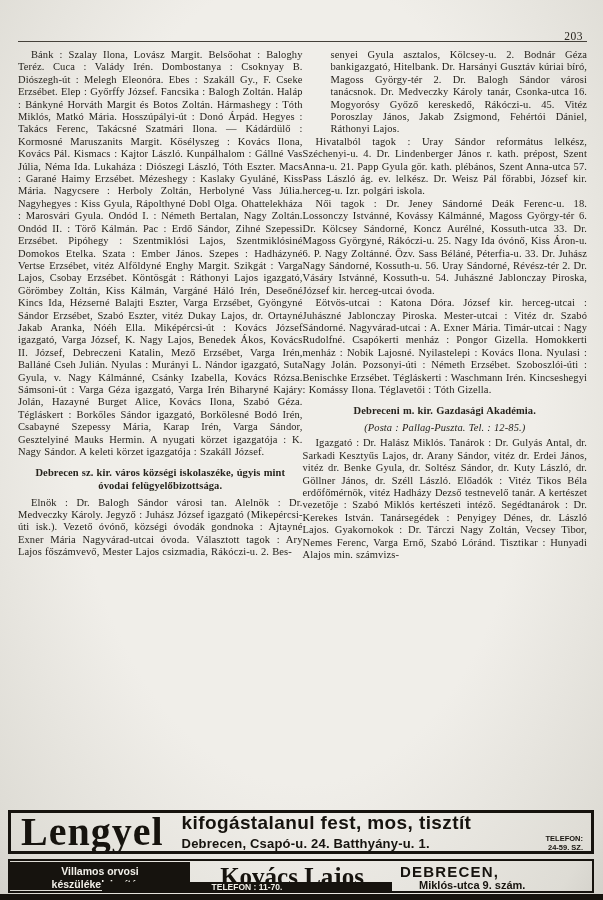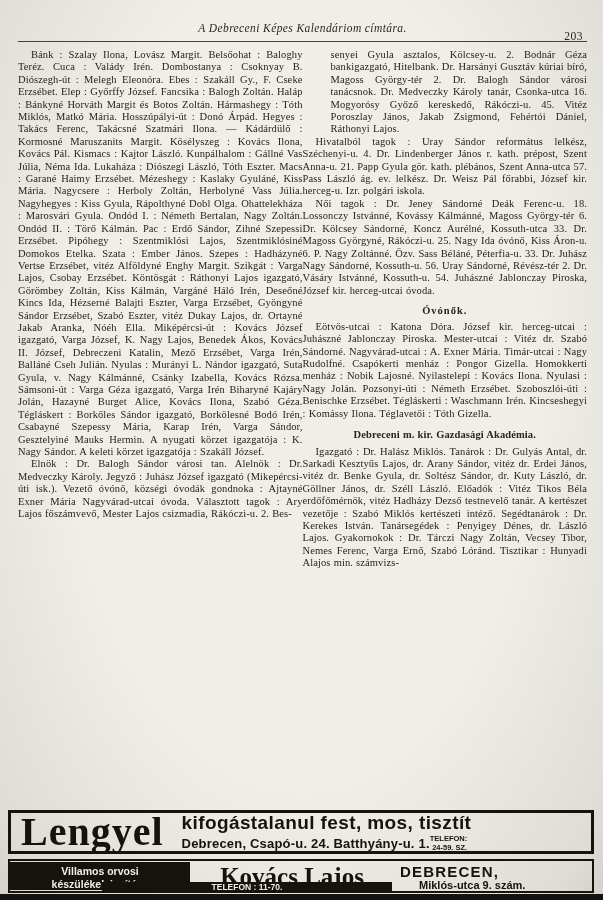--- a/index.html
+++ b/index.html
@@ -35,21 +35,21 @@
   .ad1 {
     border:3px solid #16130e; height:44px; display:flex; align-items:center;
     background:transparent; padding:0 6px 0 4px;
   }
   .ad1-brand {
     font-family:"Liberation Serif", serif; font-weight:bold;
     font-size:40px; line-height:1; letter-spacing:1px; padding:0 6px; color:#16130e;
   }
   .ad1-right { flex:1; padding-left:12px; font-family:"Liberation Sans", sans-serif; color:#16130e; }
   .ad1-tagline { font-size:19px; font-weight:bold; letter-spacing:0.4px; line-height:21px; }
-  .ad1-row { display:flex; align-items:center; margin-top:1px; }
+  .ad1-row { display:flex; align-items:center; justify-content:space-between; margin-top:1px; }
   .ad1-address { font-size:13px; font-weight:bold; letter-spacing:0.2px; }
   .ad1-phone { font-size:7.5px; font-weight:bold; text-align:right; line-height:1.2; padding-right:2px; }
   .ad2 {
     margin-top:5px; border:2px solid #16130e; height:34px;
     position:relative; display:flex; align-items:center;
   }
   .ad2-left {
     width:180px; background:#16130e; color:#f1efe8;
     font-family:"Liberation Sans", sans-serif; font-weight:bold;
     font-size:10.5px; line-height:12.5px; text-align:center; padding-top:3px;
@@ -70,38 +70,38 @@
     font-weight:bold; font-size:8.5px; line-height:9px; text-align:center; padding:1px 0;
   }
   .page-edge { position:absolute; left:0; right:0; bottom:0; height:6px; background:#16130e; }
 </style>
 </head>
 <body>
 
 <div class="page">
   <div class="inner">
     <div class="page-header">
-      <span class="header-title">A Debreceni Képes Kalendáriom címtára.</span>
       <span class="page-number">203</span>
     </div>
     <div class="header-rule"></div>
 
     <div class="columns">
       <div class="col">
         <p>Bánk : Szalay Ilona, Lovász Margit. Belsőohat : Baloghy Teréz. Cuca : Valády Irén. Dombostanya : Csoknyay B. Diószegh-út : Melegh Eleonóra. Ebes : Szakáll Gy., F. Cseke Erzsébet. Elep : Győrffy József. Fancsika : Balogh Zoltán. Haláp : Bánkyné Horváth Margit és Botos Zoltán. Hármashegy : Tóth Miklós, Matkó Mária. Hosszúpályi-út : Donó Árpád. Hegyes : Takács Ferenc, Takácsné Szatmári Ilona. — Kádárdülő : Kormosné Maruszanits Margit. Kösélyszeg : Kovács Ilona, Kovács Pál. Kismacs : Kajtor László. Kunpálhalom : Gállné Vas Júlia, Néma Ida. Lukaháza : Diószegi László, Tóth Eszter. Macs : Garané Haimy Erzsébet. Mézeshegy : Kaslaky Gyuláné, Kiss Mária. Nagycsere : Herboly Zoltán, Herbolyné Vass Júlia. Nagyhegyes : Kiss Gyula, Rápolthyné Dobl Olga. Ohattelekháza : Marosvári Gyula. Ondód I. : Németh Bertalan, Nagy Zoltán. Ondód II. : Törő Kálmán. Pac : Erdő Sándor, Zihné Szepessi Erzsébet. Pipóhegy : Szentmiklósi Lajos, Szentmiklósiné Domokos Etelka. Szata : Ember János. Szepes : Hadházyné Vertse Erzsébet, vitéz Alföldyné Enghy Margit. Szikgát : Varga Lajos, Csobay Erzsébet. Köntösgát : Ráthonyi Lajos igazgató, Görömbey Zoltán, Kiss Kálmán, Vargáné Háló Irén, Deseőné Kincs Ida, Hézserné Balajti Eszter, Varga Erzsébet, Gyöngyné Sándor Erzsébet, Szabó Eszter, vitéz Dukay Lajos, dr. Ortayné Jakab Aranka, Nóéh Ella. Miképércsi-út : Kovács József igazgató, Varga József, K. Nagy Lajos, Benedek Ákos, Kovács II. József, Debreczeni Katalin, Mező Erzsébet, Varga Irén, Balláné Cseh Julián. Nyulas : Murányi L. Nándor igazgató, Suta Gyula, v. Nagy Kálmánné, Csánky Izabella, Kovács Rózsa. Sámsoni-út : Varga Géza igazgató, Varga Irén Biharyné Kajáry Jolán, Hazayné Burget Alice, Kovács Ilona, Szabó Géza. Tégláskert : Borkőles Sándor igazgató, Borkölesné Bodó Irén, Csabayné Szepessy Mária, Karap Irén, Varga Sándor, Gesztelyiné Mauks Hermin. A nyugati körzet igazgatója : K. Nagy Sándor. A keleti körzet igazgatója : Szakáll József.</p>
+        <h3 class="col-heading">Debrecen sz. kir. város községi iskolaszéke, úgyis mint óvodai felügyelőbizottsága.</h3>
         <p>Elnök : Dr. Balogh Sándor városi tan. Alelnök : Dr. Medveczky Károly. Jegyző : Juhász József igazgató (Mikepércsi-úti isk.). Vezető óvónő, községi óvodák gondnoka : Ajtayné Exner Mária Nagyvárad-utcai óvoda. Választott tagok : Ary Lajos főszámvevő, Mester Lajos csizmadia, Rákóczi-u. 2. Bes-</p>
       </div>
 
       <div class="col">
         <p class="no-indent">senyei Gyula asztalos, Kölcsey-u. 2. Bodnár Géza bankigazgató, Hitelbank. Dr. Harsányi Gusztáv kúriai bíró, Magoss György-tér 2. Dr. Balogh Sándor városi tanácsnok. Dr. Medveczky Károly tanár, Csonka-utca 16. Mogyorósy Győző kereskedő, Rákóczi-u. 45. Vitéz Poroszlay János, Jakab Zsigmond, Fehértói Dániel, Ráthonyi Lajos.</p>
         <p>Hivatalból tagok : Uray Sándor református lelkész, Széchenyi-u. 4. Dr. Lindenberger János r. kath. prépost, Szent Anna-u. 21. Papp Gyula gör. kath. plébános, Szent Anna-utca 57. Pass László ág. ev. lelkész. Dr. Weisz Pál főrabbi, József kir. herceg-u. Izr. polgári iskola.</p>
         <p>Női tagok : Dr. Jeney Sándorné Deák Ferenc-u. 18. Lossonczy Istvánné, Kovássy Kálmánné, Magoss György-tér 6. Dr. Kölcsey Sándorné, Koncz Aurélné, Kossuth-utca 33. Dr. Magoss Györgyné, Rákóczi-u. 25. Nagy Ida óvónő, Kiss Áron-u. 6. P. Nagy Zoltánné. Özv. Sass Béláné, Péterfia-u. 33. Dr. Juhász Nagy Sándorné, Kossuth-u. 56. Uray Sándorné, Révész-tér 2. Dr. Vásáry Istvánné, Kossuth-u. 54. Juhászné Jablonczay Piroska, József kir. herceg-utcai óvoda.</p>
-        <h3 class="col-heading small-heading">Óvónők.</h3>
         <p>Eötvös-utcai : Katona Dóra. József kir. herceg-utcai : Juhászné Jablonczay Piroska. Mester-utcai : Vitéz dr. Szabó Sándorné. Nagyvárad-utcai : A. Exner Mária. Timár-utcai : Nagy Rudolfné. Csapókerti menház : Pongor Gizella. Homokkerti menház : Nobik Lajosné. Nyilastelepi : Kovács Ilona. Nyulasi : Nagy Jolán. Pozsonyi-úti : Németh Erzsébet. Szoboszlói-úti : Benischke Erzsébet. Tégláskerti : Waschmann Irén. Kincseshegyi : Komássy Ilona. Téglavetői : Tóth Gizella.</p>
         <h3 class="col-heading">Debreceni m. kir. Gazdasági Akadémia.</h3>
+        <p class="italic-line">(Posta : Pallag-Puszta. Tel. : 12-85.)</p>
         <p>Igazgató : Dr. Halász Miklós. Tanárok : Dr. Gulyás Antal, dr. Sarkadi Kesztyűs Lajos, dr. Arany Sándor, vitéz dr. Erdei János, vitéz dr. Benke Gyula, dr. Soltész Sándor, dr. Kuty László, dr. Göllner János, dr. Széll László. Előadók : Vitéz Tikos Béla erdőfőmérnök, vitéz Hadházy Dezső testnevelő tanár. A kertészet vezetője : Szabó Miklós kertészeti intéző. Segédtanárok : Dr. Kerekes István. Tanársegédek : Penyigey Dénes, dr. László Lajos. Gyakornokok : Dr. Tárczi Nagy Zoltán, Vecsey Tibor, Nemes Ferenc, Varga Ernő, Szabó Lóránd. Tisztikar : Hunyadi Alajos min. számvizs-</p>
       </div>
     </div>
   </div>
 
   <div class="ads">
     <div class="ad1">
       <div class="ad1-brand">Lengyel</div>
       <div class="ad1-right">
         <div class="ad1-tagline">kifogástalanul fest, mos, tisztít</div>

